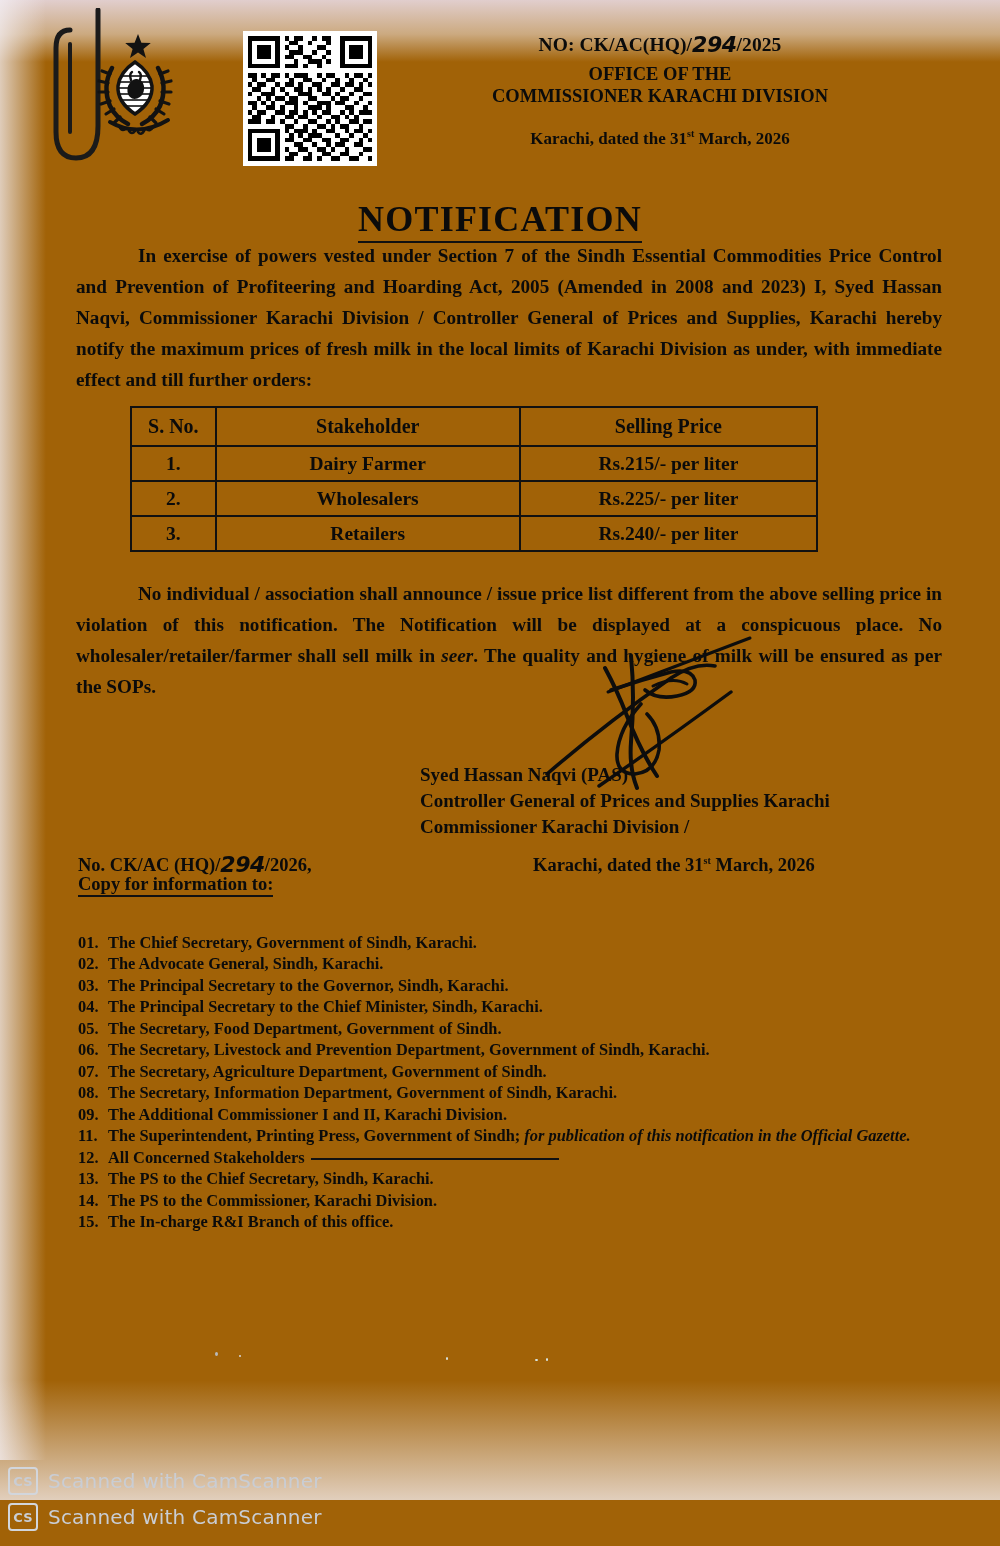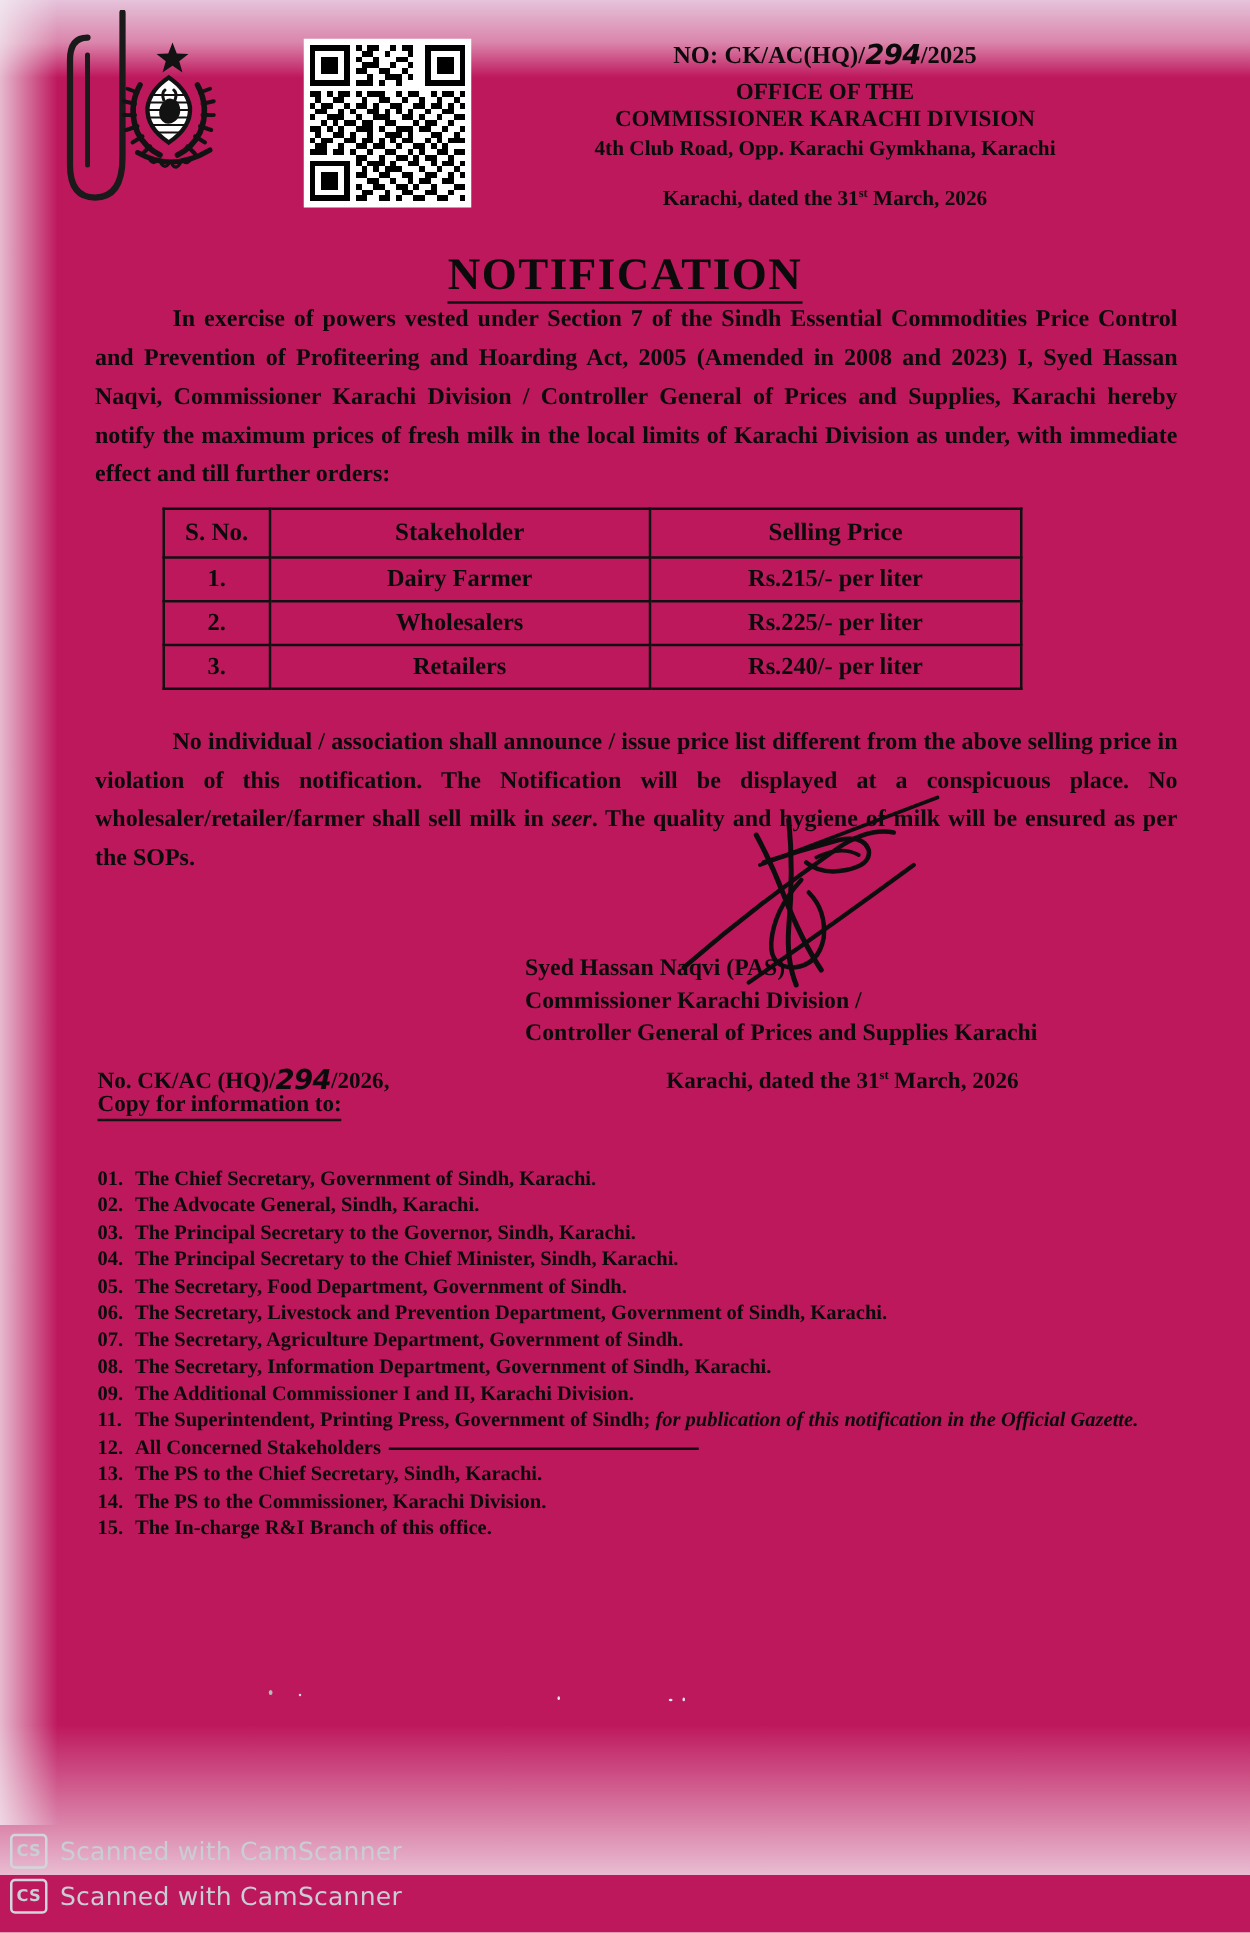--- a/index.html
+++ b/index.html
@@ -5,21 +5,21 @@
 <style>
   html, body {
     margin: 0;
     padding: 0;
     background: #ffffff;
   }
   .page {
     position: relative;
     width: 1000px;
     height: 1546px;
-    background: #be185d;
+    background: #a16207;
     font-family: "Liberation Serif", "DejaVu Serif", serif;
     color: #0b0b0b;
     overflow: hidden;
   }
   
   .tint-top {
     position: absolute;
     left: 0; top: 0;
     width: 1000px; height: 62px;
     background: linear-gradient(180deg, rgba(236,225,240,0.85) 0%, rgba(246,241,248,0.5) 55%, rgba(255,255,255,0) 100%);
@@ -474,21 +474,20 @@
         <rect x="23" y="27" width="2" height="1"></rect>
           <rect x="27" y="27" width="1" height="1"></rect>
       </g>
     </svg>
   </div>
 
   <div class="hdr">
     <div class="no-line"><span>NO: CK/AC(HQ)/</span><span class="hand">294</span><span>/2025</span></div>
     <div class="office">OFFICE OF THE</div>
     <div class="office">COMMISSIONER KARACHI DIVISION</div>
-    <div class="addr">4th Club Road, Opp. Karachi Gymkhana, Karachi</div>
     <div class="dated"><span>Karachi, dated the 31</span><sup class="ord">st</sup><span> March, 2026</span></div>
   </div>
 
   <div class="title"><span>NOTIFICATION</span></div>
 
   <div class="para" id="para1"><span class="indent"></span><span>In exercise of powers vested under Section 7 of the Sindh Essential Commodities Price Control and Prevention of Profiteering and Hoarding Act, 2005 (Amended in 2008 and 2023) I, Syed Hassan Naqvi, Commissioner Karachi Division / Controller General of Prices and Supplies, Karachi hereby notify the maximum prices of fresh milk in the local limits of Karachi Division as under, with immediate effect and till further orders:</span></div>
 
   <table class="tbl">
     <thead>
       <tr>
@@ -529,22 +528,22 @@
       <path d="M60 18 Q72 40 82 66 Q96 102 112 126" stroke-width="4"></path>
       <path d="M66 40 Q96 30 126 22 Q146 18 150 30 Q152 42 132 46 Q112 50 100 40" stroke-width="3.6"></path>
       <path d="M96 54 Q74 78 72 104 Q71 124 90 124 Q110 122 114 100 Q116 78 102 64" stroke-width="3.6"></path>
       <path d="M54 136 Q118 92 186 42" stroke-width="3.4"></path>
       <path d="M108 36 Q128 26 142 34" stroke-width="3"></path>
     </g>
   </svg>
 
   <div class="sig-block">
     <div>Syed Hassan Naqvi (PAS)</div>
+    <div>Controller General of Prices and Supplies Karachi</div>
     <div>Commissioner Karachi Division /</div>
-    <div>Controller General of Prices and Supplies Karachi</div>
   </div>
 
   <div class="refrow">
     <div class="left"><span>No. CK/AC (HQ)/</span><span class="hand">294</span><span>/2026,</span></div>
     <div class="right"><span>Karachi, dated the 31</span><sup class="ord">st</sup><span> March, 2026</span></div>
   </div>
 
   <div class="copyhead"><span>Copy for information to:</span></div>
 
   <div class="list">

